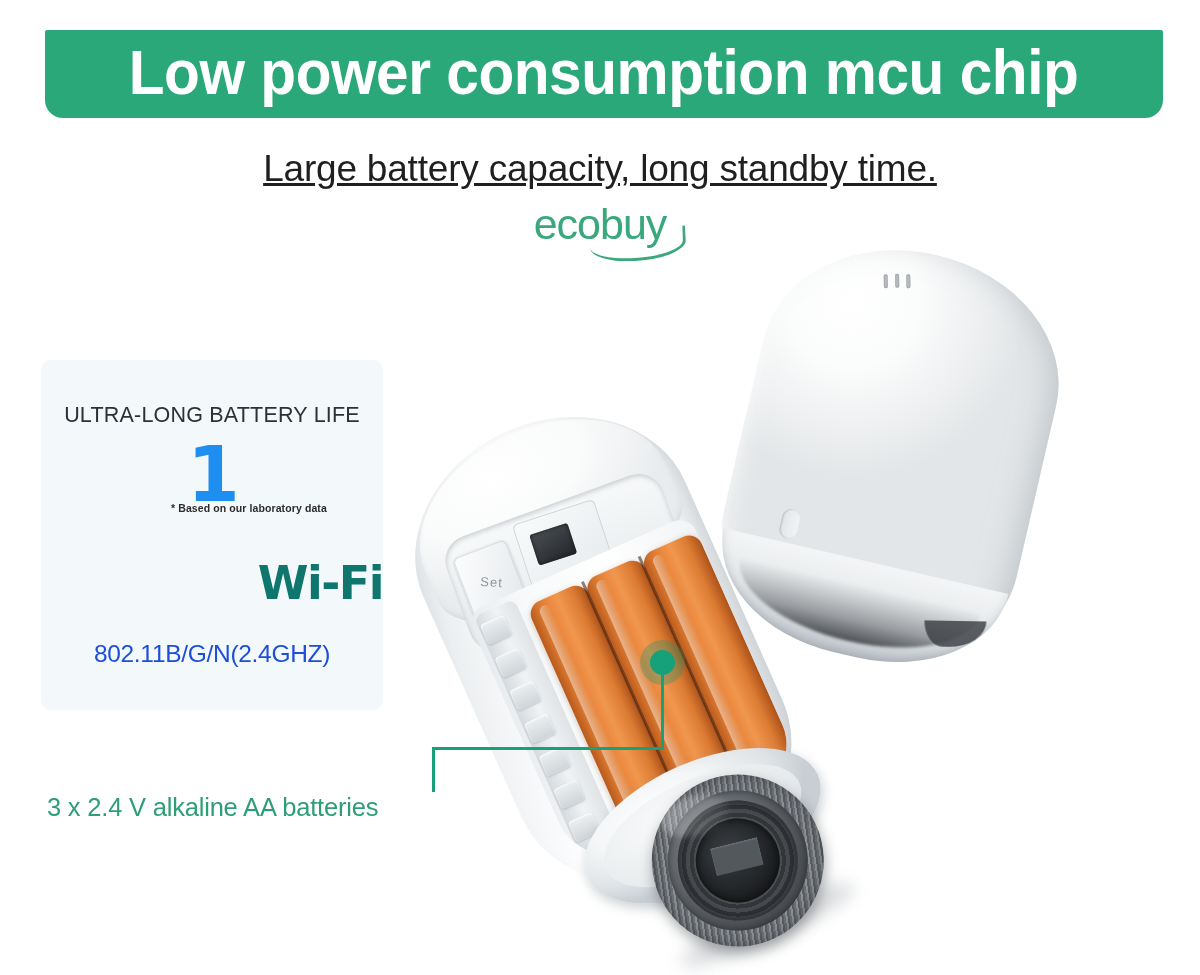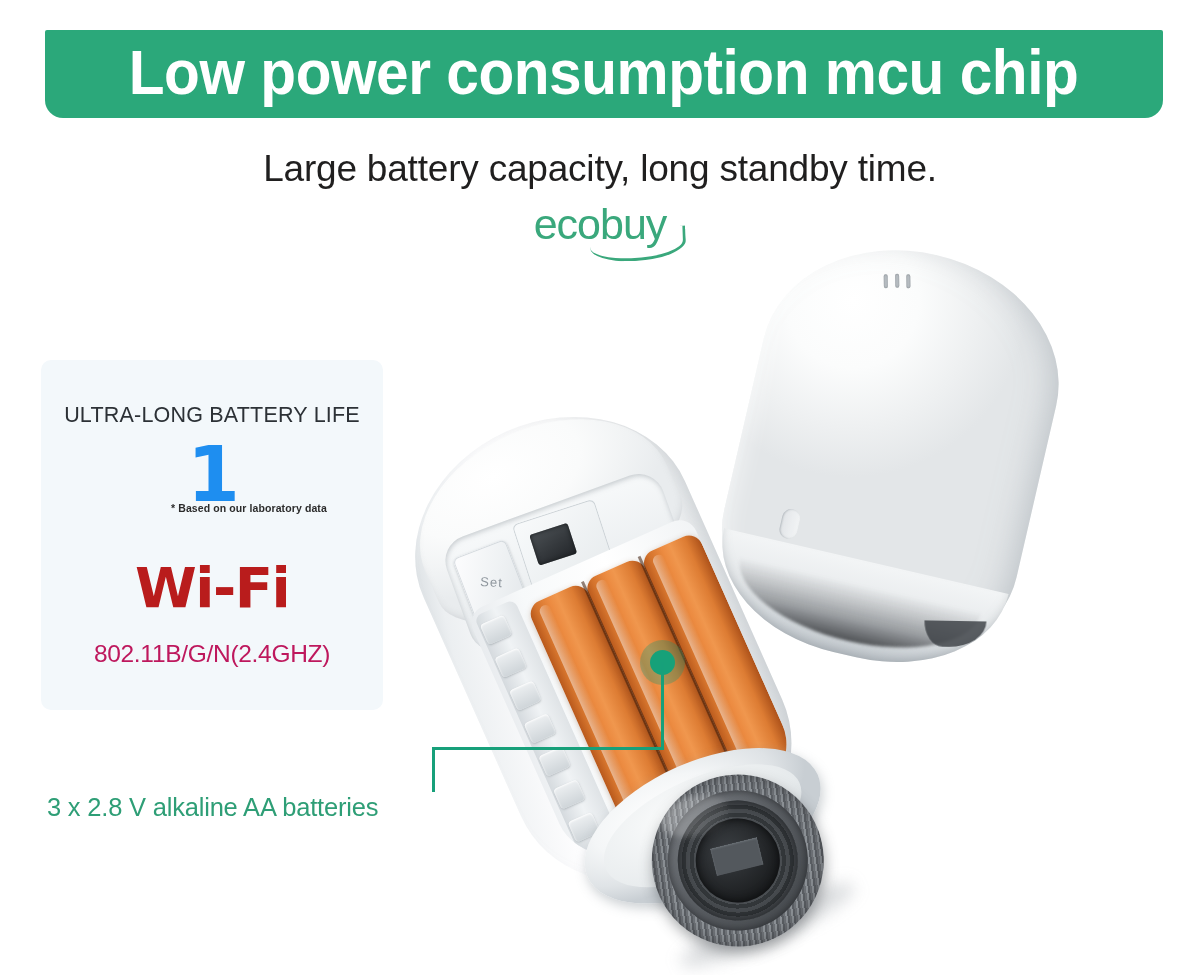--- a/index.html
+++ b/index.html
@@ -43,20 +43,21 @@
   
   .subtitle {
     position: absolute;
     left: 0; top: 148px;
     width: 1200px;
     text-align: center;
     font-size: 37px;
     color: #201f1f;
     letter-spacing: -0.2px;
     white-space: nowrap;
+    text-decoration: underline;
   }
 
   
   .brand {
     position: absolute;
     left: 0; top: 203px;
     width: 1200px;
     display: flex;
     justify-content: center;
     text-align: right;
@@ -125,34 +126,34 @@
     left: 130px; top: 142px;
     font-size: 10.5px;
     color: #2B2B2B;
     letter-spacing: 0.1px;
     white-space: nowrap;
     font-weight: 700;
   }
   .wifi-big {
     position: absolute;
     left: 0; top: 200px; width: 100%;
-    text-align: center;
-    font-size: 56px;
+    text-align: right;
+    font-size: 46px;
     font-weight: bold;
-    color: #b91c1c;
+    color: #0f766e;
     letter-spacing: -1.5px;
     line-height: 1;
     font-family: "DejaVu Sans", sans-serif;
   }
   .wifi-spec {
     position: absolute;
     left: 0; top: 280px; width: 100%;
     text-align: center;
     font-size: 24.5px;
-    color: #be185d;
+    color: #1d4ed8;
     letter-spacing: -0.3px;
     white-space: nowrap;
   }
 
   
   .callout-label {
     position: absolute;
     left: 47px; top: 793px;
     font-size: 25.5px;
     color: #2E9E76;
@@ -556,15 +557,15 @@
         <div class="nut-gloss"></div>
       </div>
     </div>
   </div>
 
   <div class="dot-halo"></div>
   <div class="dot-core"></div>
   <div class="leader leader-v-long"></div>
   <div class="leader leader-h"></div>
   <div class="leader leader-v-down"></div>
-  <div class="callout-label">3 x 2.8 V alkaline AA batteries</div>
+  <div class="callout-label">3 x 2.4 V alkaline AA batteries</div>
 
 </div>
 
 </body></html>

